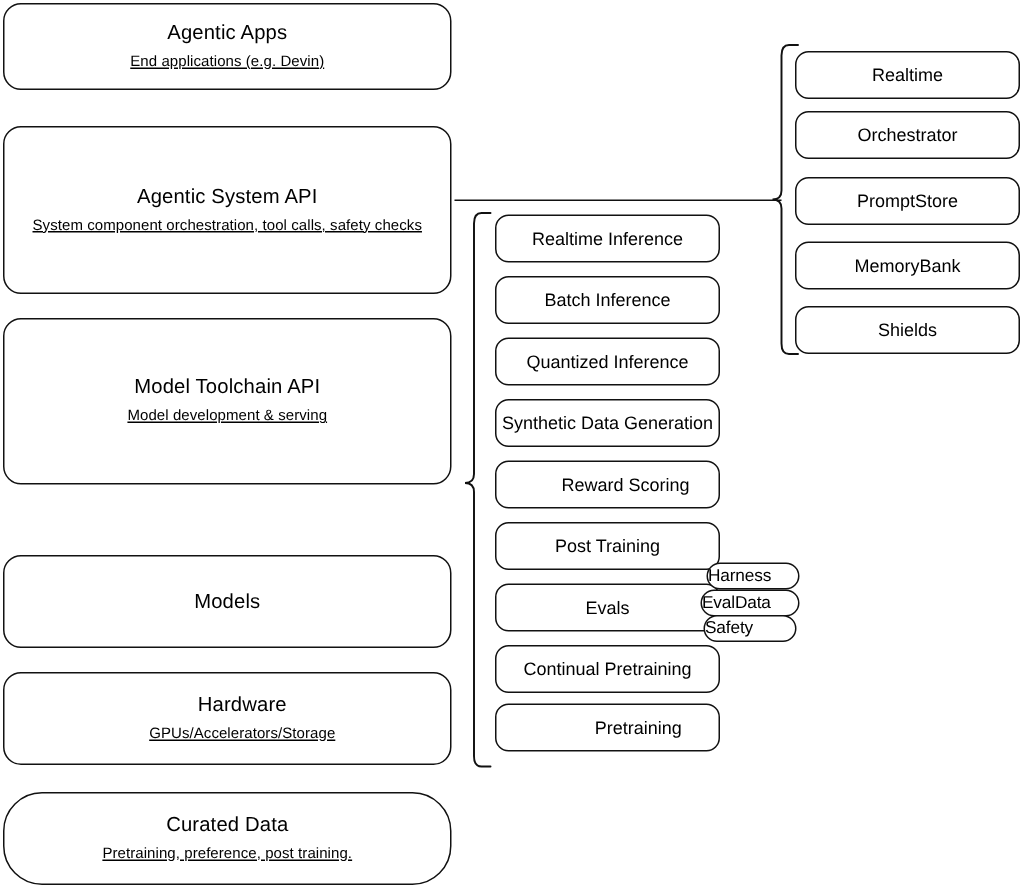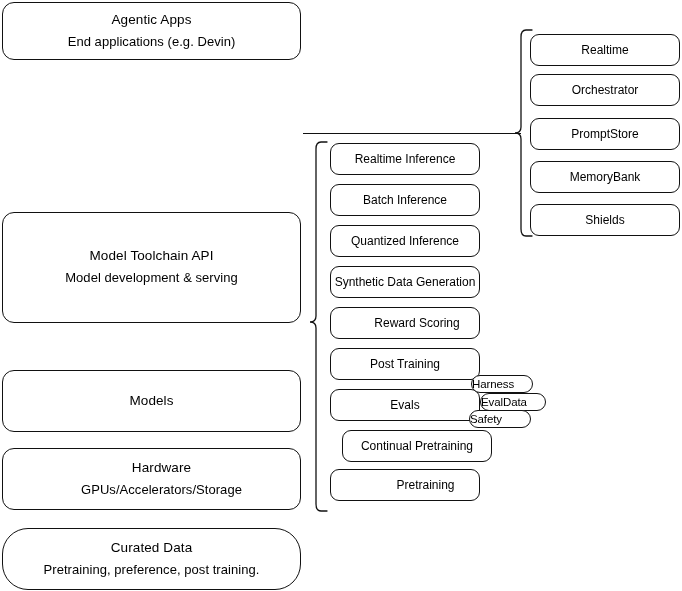--- a/index.html
+++ b/index.html
@@ -37,23 +37,24 @@
   .layer {
     left: 2px;
     width: 299px;
     border-radius: 12px;
   }
   .layer .title {
     font-size: 13.5px;
     letter-spacing: 0.1px;
   }
   .layer .subtitle {
-    font-size: 13px;
+    font-size: 10px;
     margin-top: 5px;
     letter-spacing: 0.05px;
+    text-decoration: underline;
   }
 
   
   .mid-pill {
     left: 330px;
     width: 150px;
     height: 32px;
     border-radius: 9px;
     font-size: 12px;
   }
@@ -100,20 +101,24 @@
 </head>
 <body>
 
 <div id="canvas">
 
   <div class="box layer" style="top:2px;height:58px;">
     <div class="title">Agentic Apps</div>
     <div class="subtitle">End applications (e.g. Devin)</div>
   </div>
 
+  <div class="box layer" style="top:84px;height:112px;">
+    <div class="title">Agentic System API</div>
+    <div class="subtitle">System component orchestration, tool calls, safety checks</div>
+  </div>
 
   <div class="box layer" style="top:212px;height:111px;">
     <div class="title">Model Toolchain API</div>
     <div class="subtitle">Model development &amp; serving</div>
   </div>
 
   <div class="box layer" style="top:370px;height:62px;">
     <div class="title">Models</div>
   </div>
 
@@ -155,31 +160,31 @@
   </div>
   <div class="box mid-pill" style="top:307px;padding-left:24px;">
     <span>Reward Scoring</span>
   </div>
   <div class="box mid-pill" style="top:348px;">
     <span>Post Training</span>
   </div>
   <div class="box mid-pill" style="top:389px;">
     <span>Evals</span>
   </div>
-  <div class="box mid-pill" style="top:430px;margin-left:12px;">
+  <div class="box mid-pill" style="top:430px;">
     <span>Continual Pretraining</span>
   </div>
   <div class="box mid-pill" style="top:469px;padding-left:41px;">
     <span>Pretraining</span>
   </div>
 
   <div class="tag-pill" style="left:471px;top:375px;width:62px;">
     <span>Harness</span>
   </div>
-  <div class="tag-pill" style="left:467px;top:393px;width:66px;margin-left:13px;">
+  <div class="tag-pill" style="left:467px;top:393px;width:66px;">
     <span>EvalData</span>
   </div>
   <div class="tag-pill" style="left:469px;top:410px;width:62px;">
     <span>Safety</span>
   </div>
 
   <div class="box right-box" style="top:34px;">
     <span>Realtime</span>
   </div>
   <div class="box right-box" style="top:74px;">

